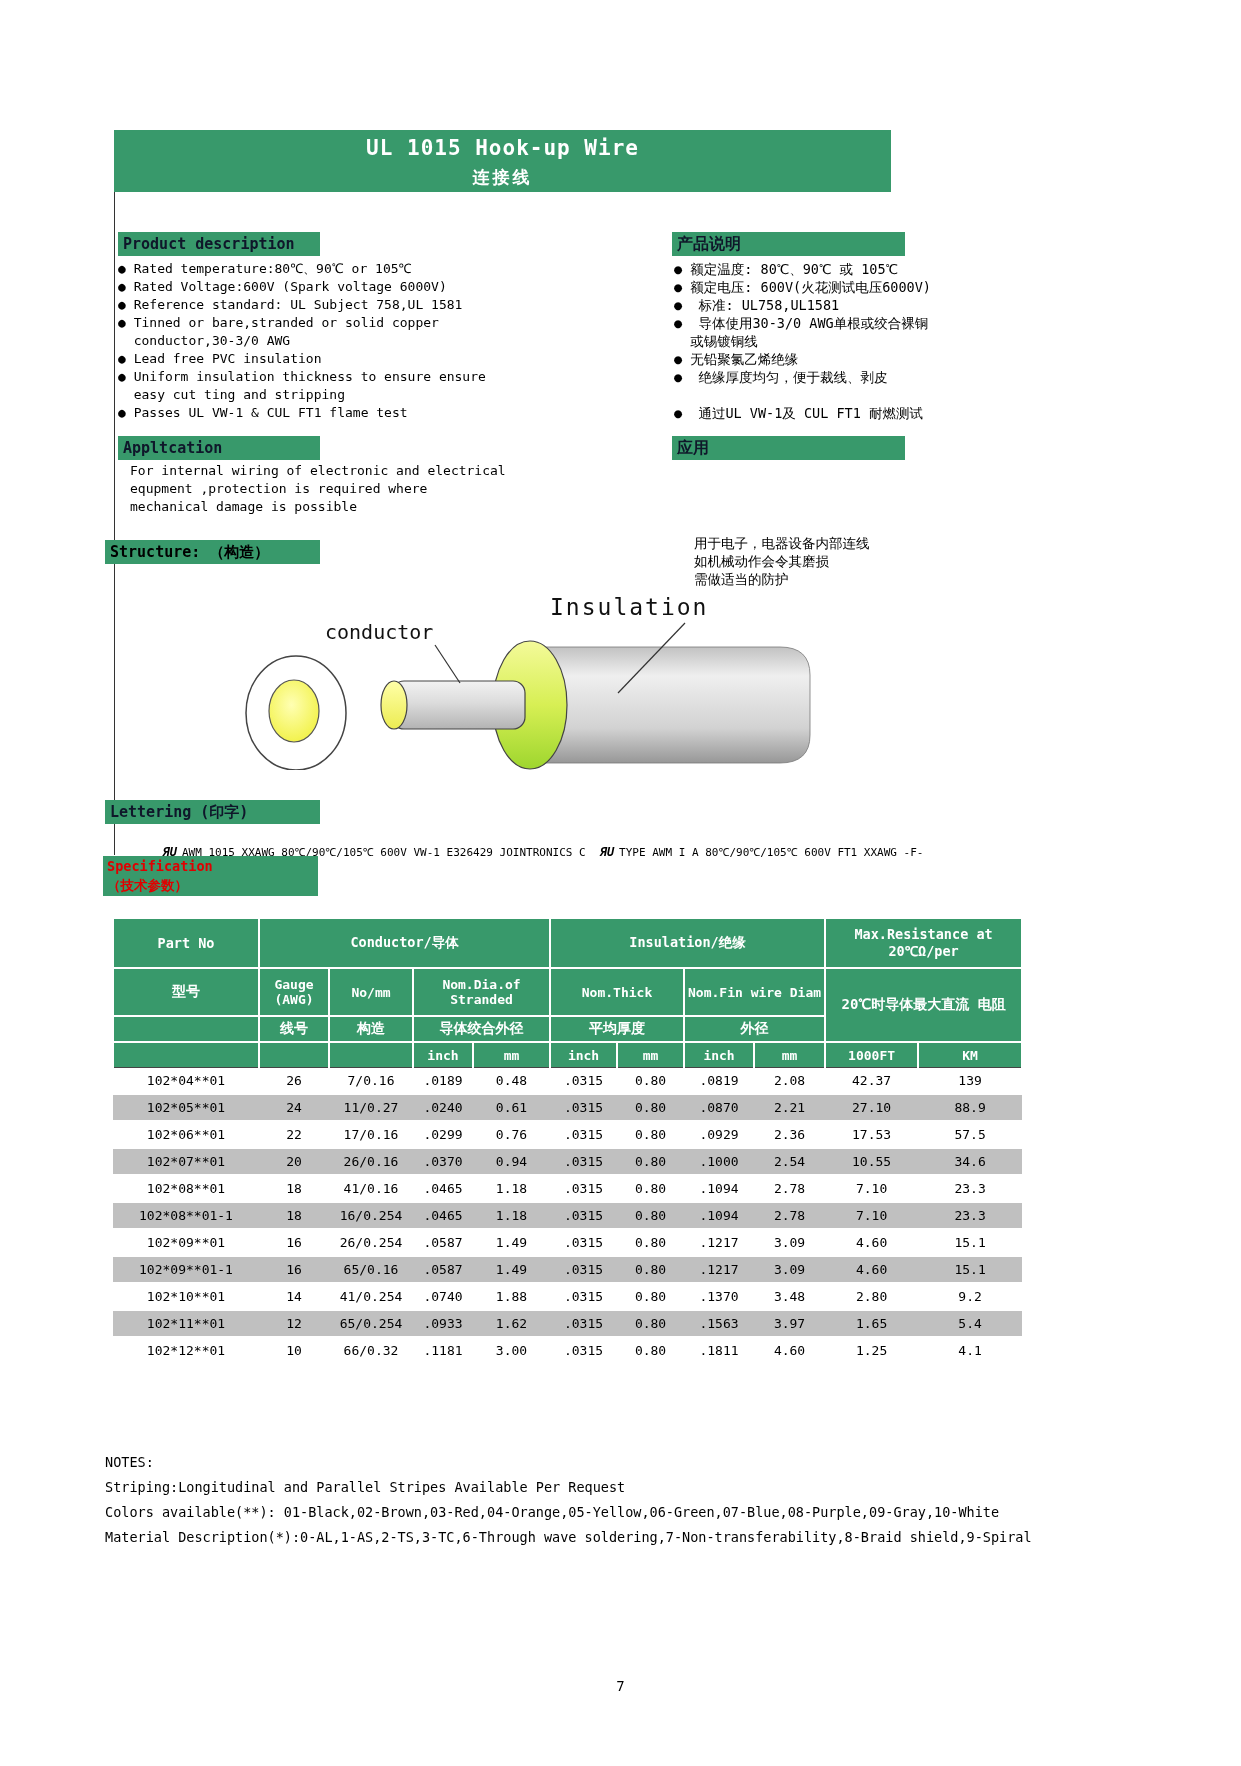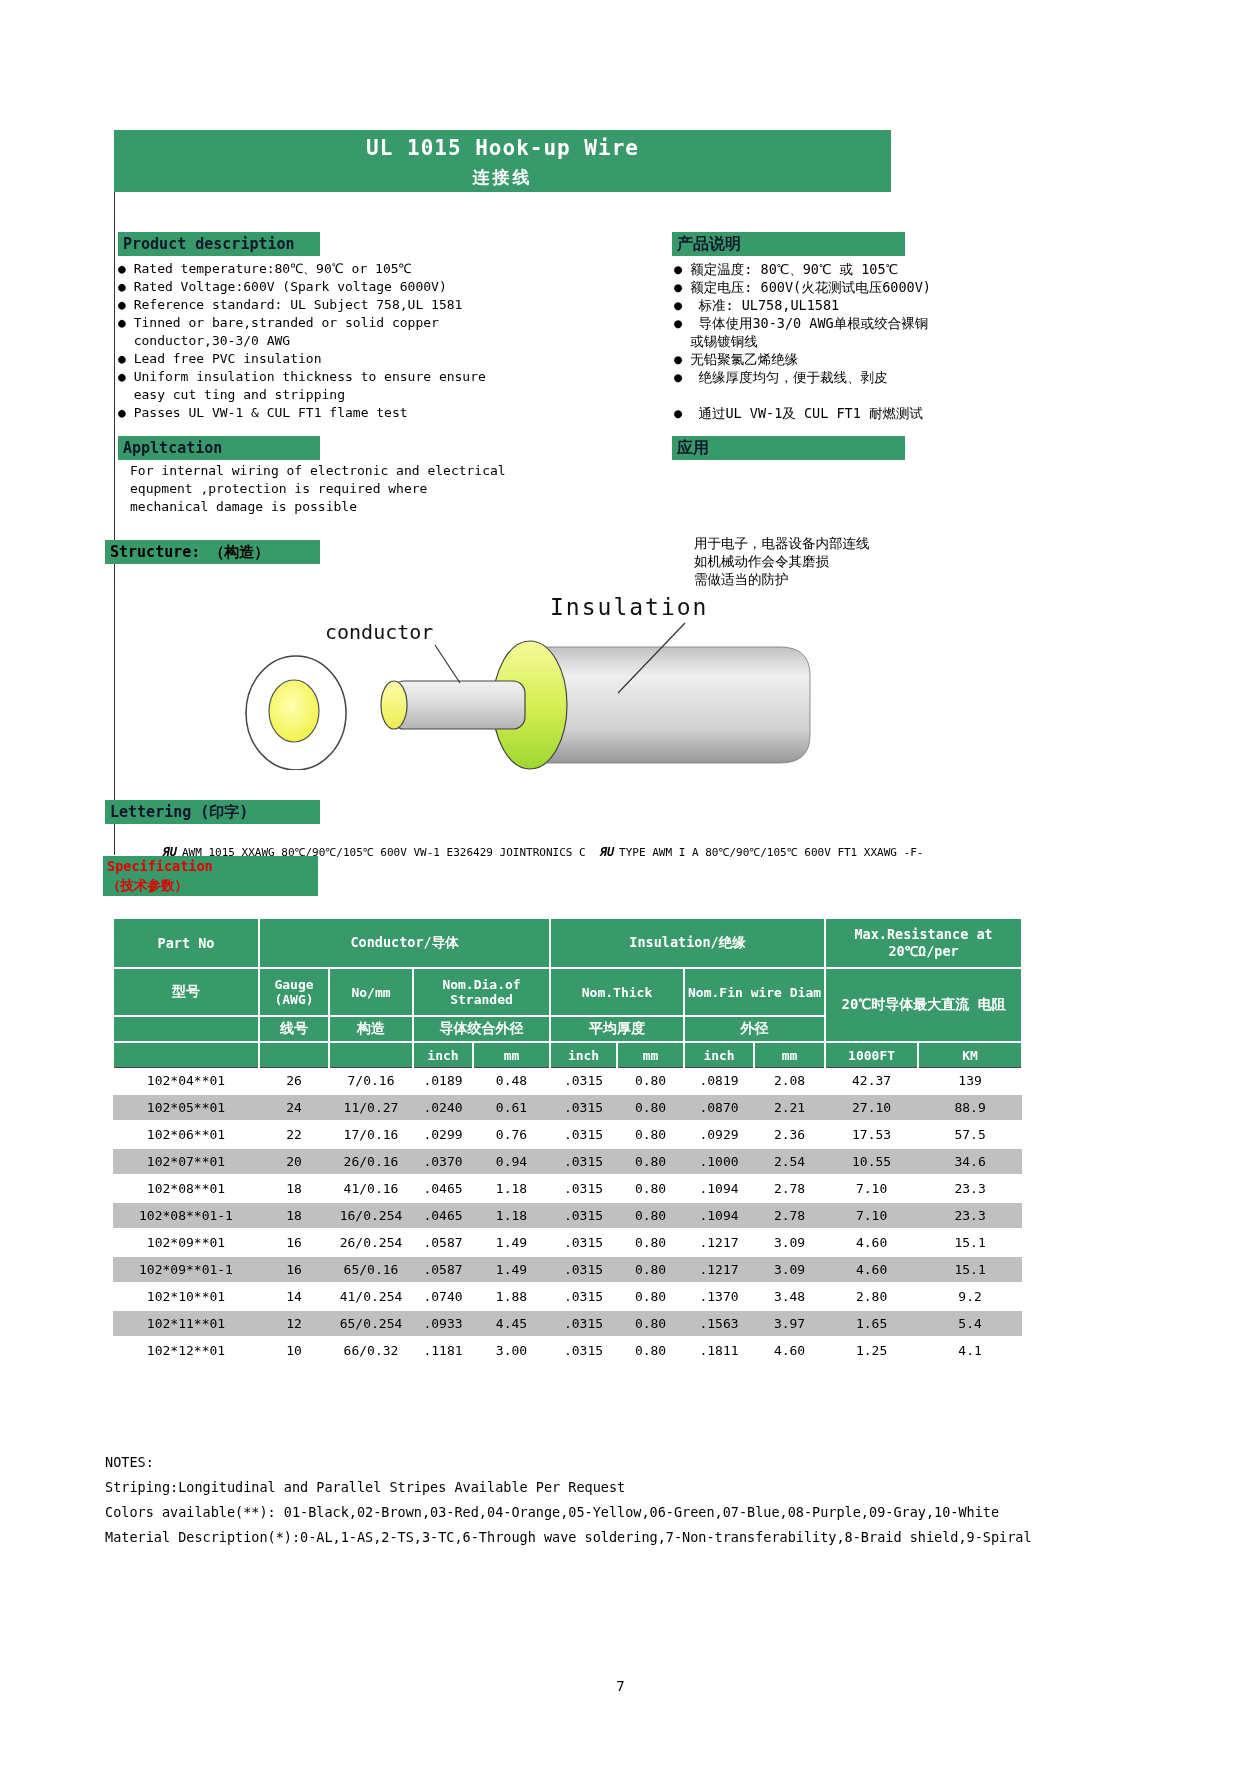--- a/index.html
+++ b/index.html
@@ -298,21 +298,21 @@
           <td>.1370</td>
           <td>3.48</td>
           <td>2.80</td>
           <td>9.2</td>
         </tr>
         <tr class="odd">
           <td>102*11**01</td>
           <td>12</td>
           <td>65/0.254</td>
           <td>.0933</td>
-          <td>4.45</td>
+          <td>1.62</td>
           <td>.0315</td>
           <td>0.80</td>
           <td>.1563</td>
           <td>3.97</td>
           <td>1.65</td>
           <td>5.4</td>
         </tr>
         <tr class="even">
           <td>102*12**01</td>
           <td>10</td>

